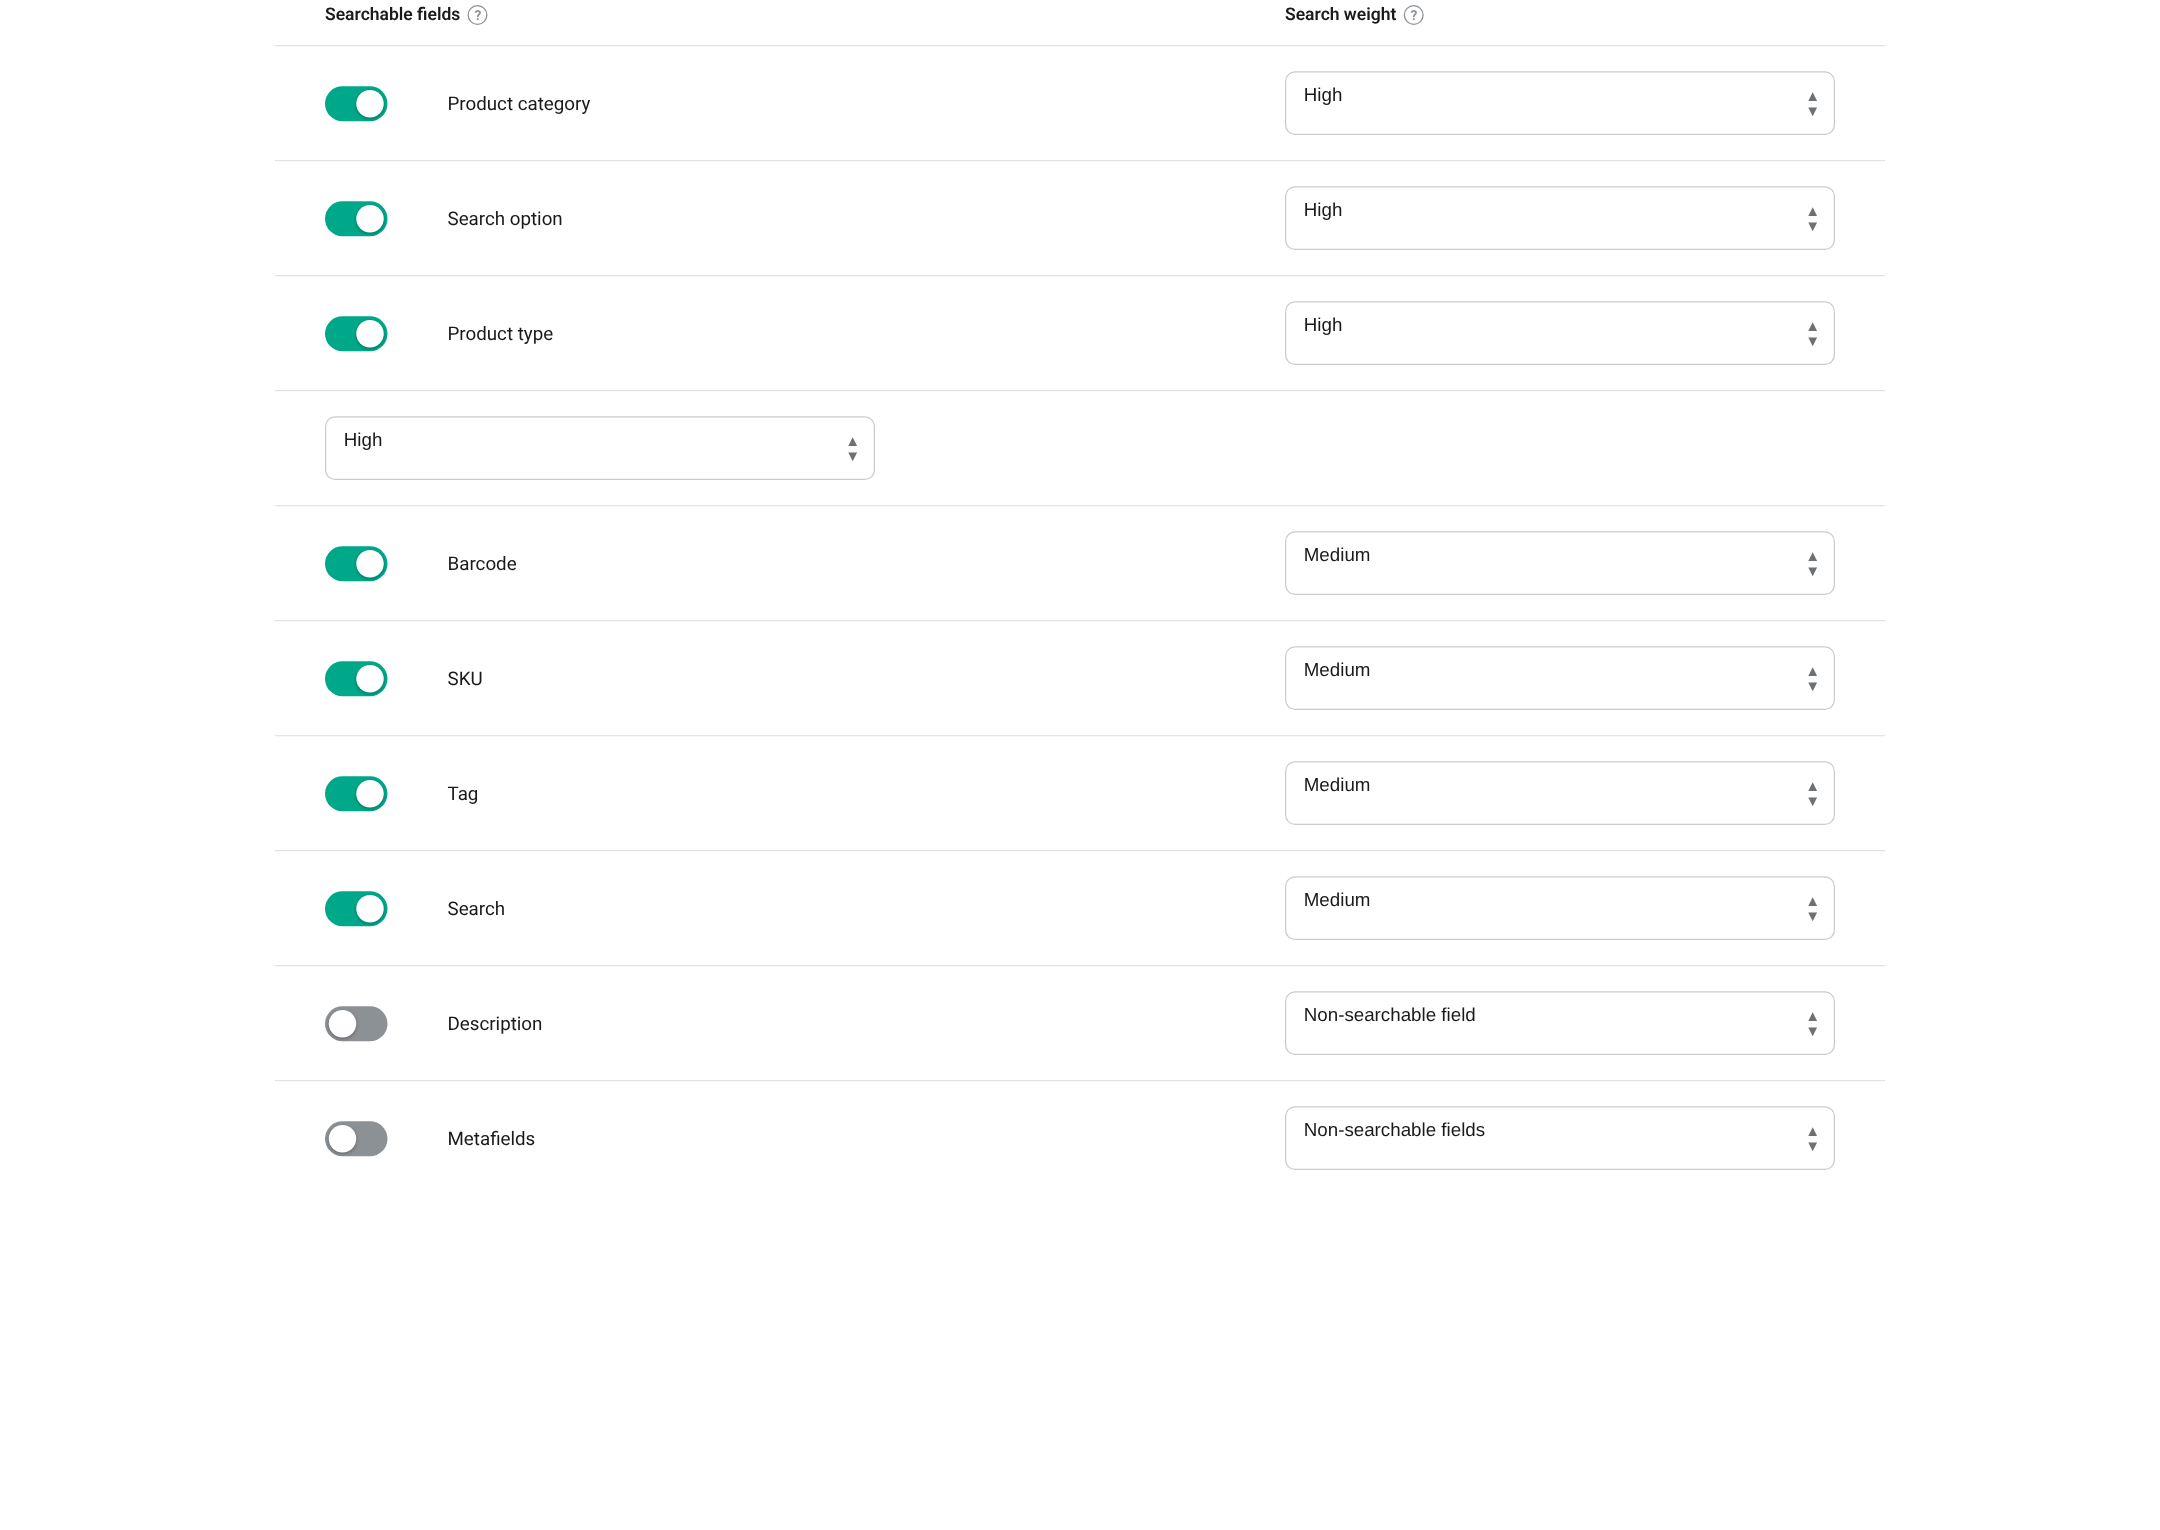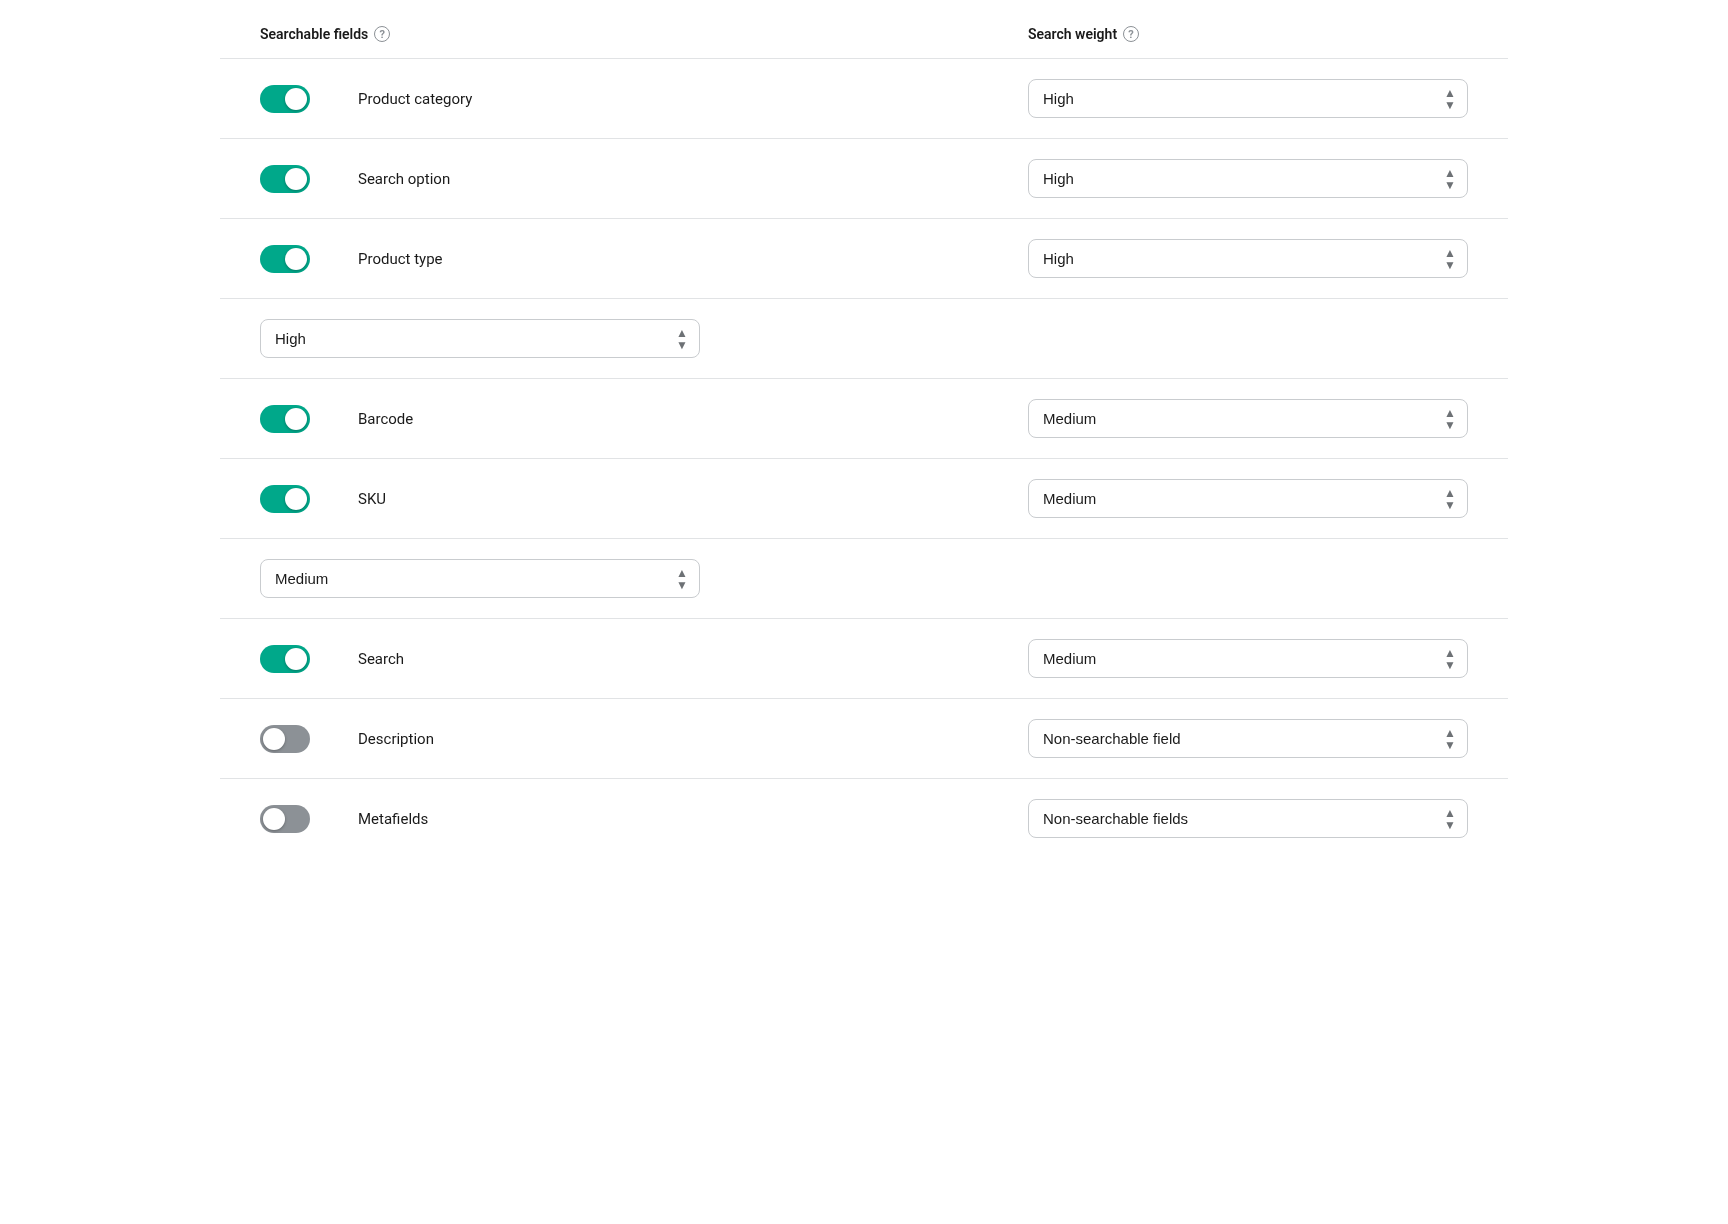--- a/index.html
+++ b/index.html
@@ -17,21 +17,21 @@
 
     .container {
       width: 1328px;
       margin: 0 auto;
       padding: 0 20px;
     }
 
     .header-row {
       display: flex;
       align-items: flex-start;
-      padding: 26px 40px 16px 40px;
+      padding: 4px 40px 16px 40px;
       border-bottom: 1px solid #e1e3e5;
     }
 
     .header-searchable {
       flex: 1;
       font-weight: 600;
       font-size: 14px;
       color: #1a1a1a;
       display: flex;
       align-items: center;
@@ -139,21 +139,21 @@
     }
 
     
     .select-wrapper {
       position: relative;
       width: 100%;
     }
 
     .select-wrapper select {
       width: 100%;
-      padding: 10px 40px 10px 14px;
+      padding: 10px 40px 22px 14px;
       border: 1px solid #c9cccf;
       border-radius: 8px;
       background: #fff;
       font-size: 15px;
       color: #1a1a1a;
       appearance: none;
       -webkit-appearance: none;
       cursor: pointer;
       outline: none;
     }
@@ -247,20 +247,27 @@
             <div class="toggle-track"></div>
             <div class="toggle-thumb"></div>
           </label>
           <span class="field-label">SKU</span>
         </div>
         <div class="field-right">
           <div class="select-wrapper"><select><option value="High">High</option><option value="Medium" selected="">Medium</option><option value="Low">Low</option><option value="Non-searchable field">Non-searchable field</option></select><div class="select-arrow">▲<br>▼</div></div>
         </div>
       </div>
       <div class="field-row">
+        <div class="field-left">
+          <label class="toggle on">
+            <div class="toggle-track"></div>
+            <div class="toggle-thumb"></div>
+          </label>
+          <span class="field-label">Tag</span>
+        </div>
         <div class="field-right">
           <div class="select-wrapper"><select><option value="High">High</option><option value="Medium" selected="">Medium</option><option value="Low">Low</option><option value="Non-searchable field">Non-searchable field</option></select><div class="select-arrow">▲<br>▼</div></div>
         </div>
       </div>
       <div class="field-row">
         <div class="field-left">
           <label class="toggle on">
             <div class="toggle-track"></div>
             <div class="toggle-thumb"></div>
           </label>

